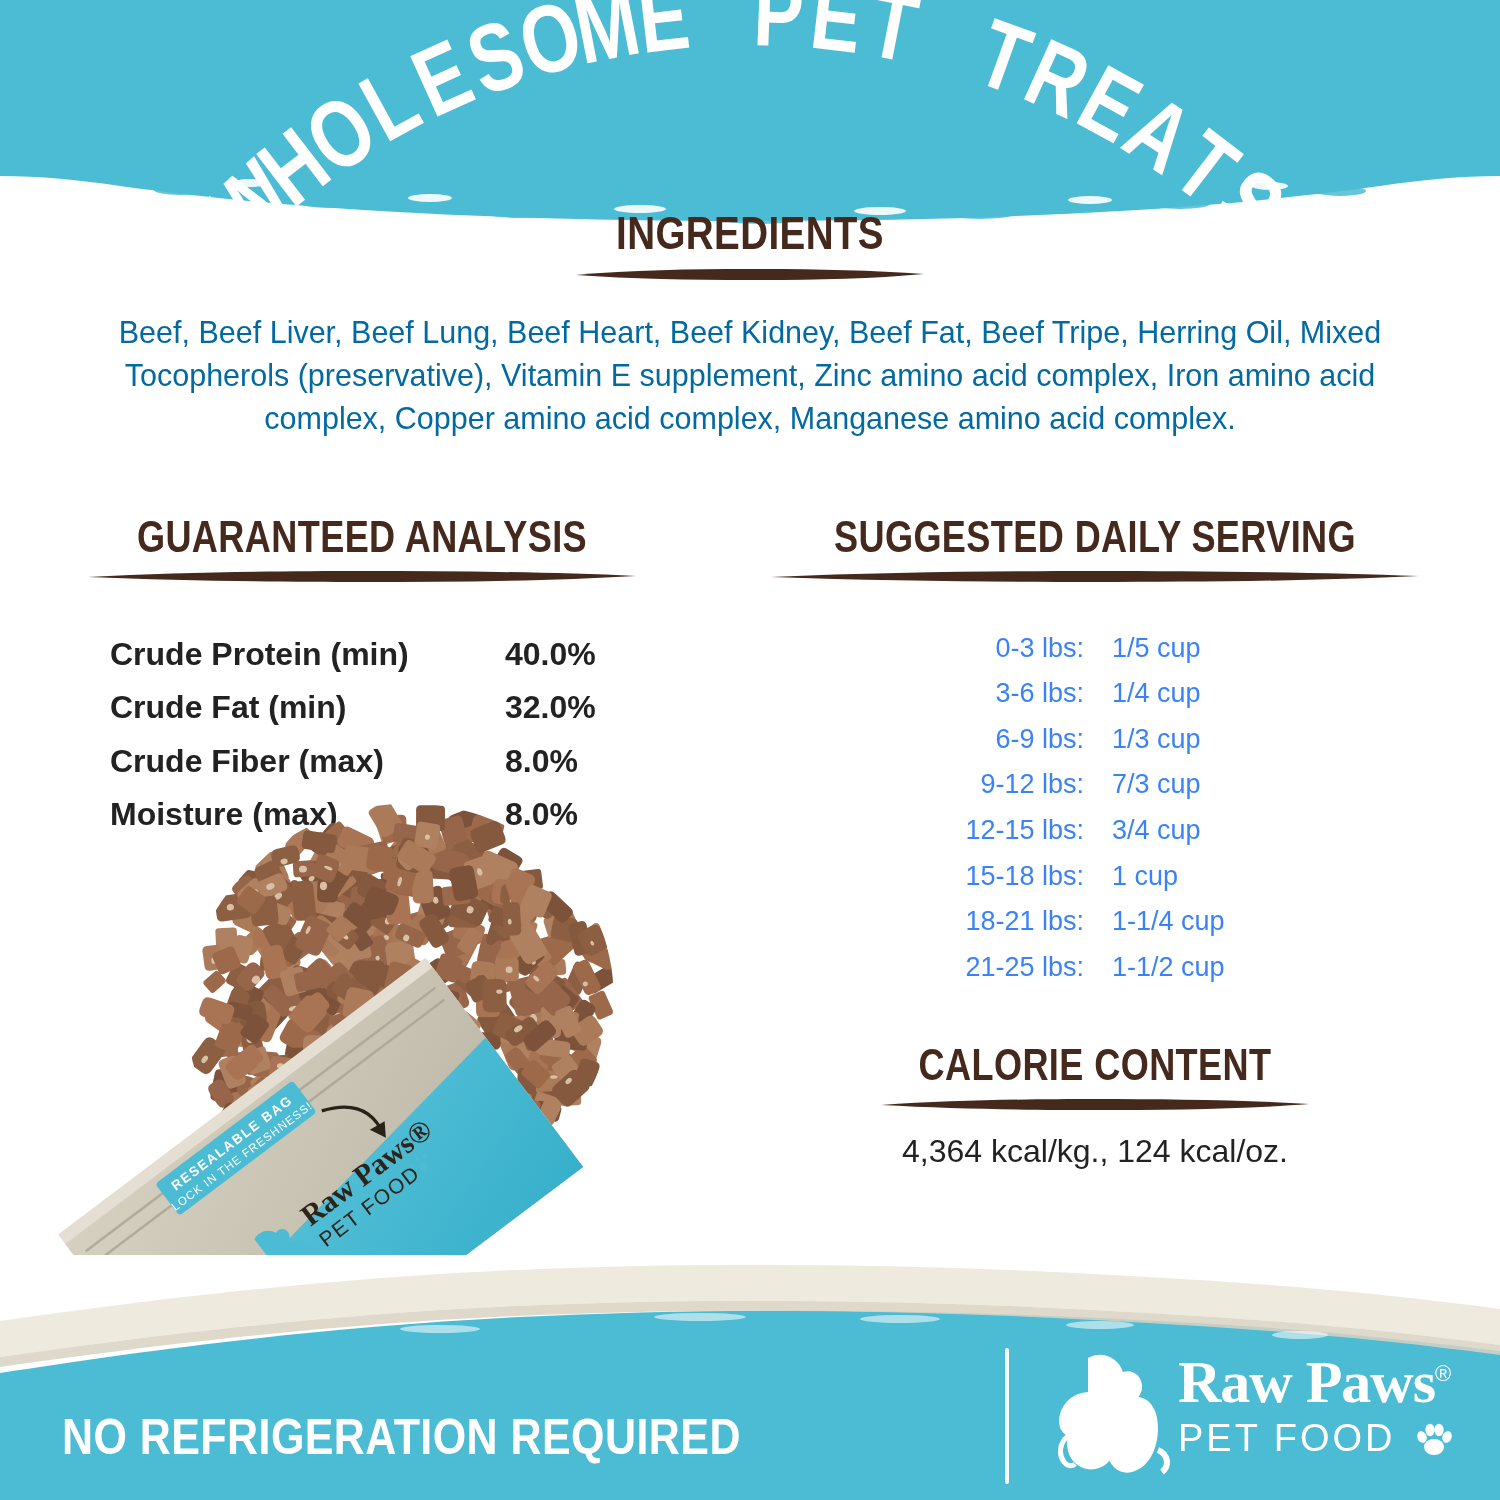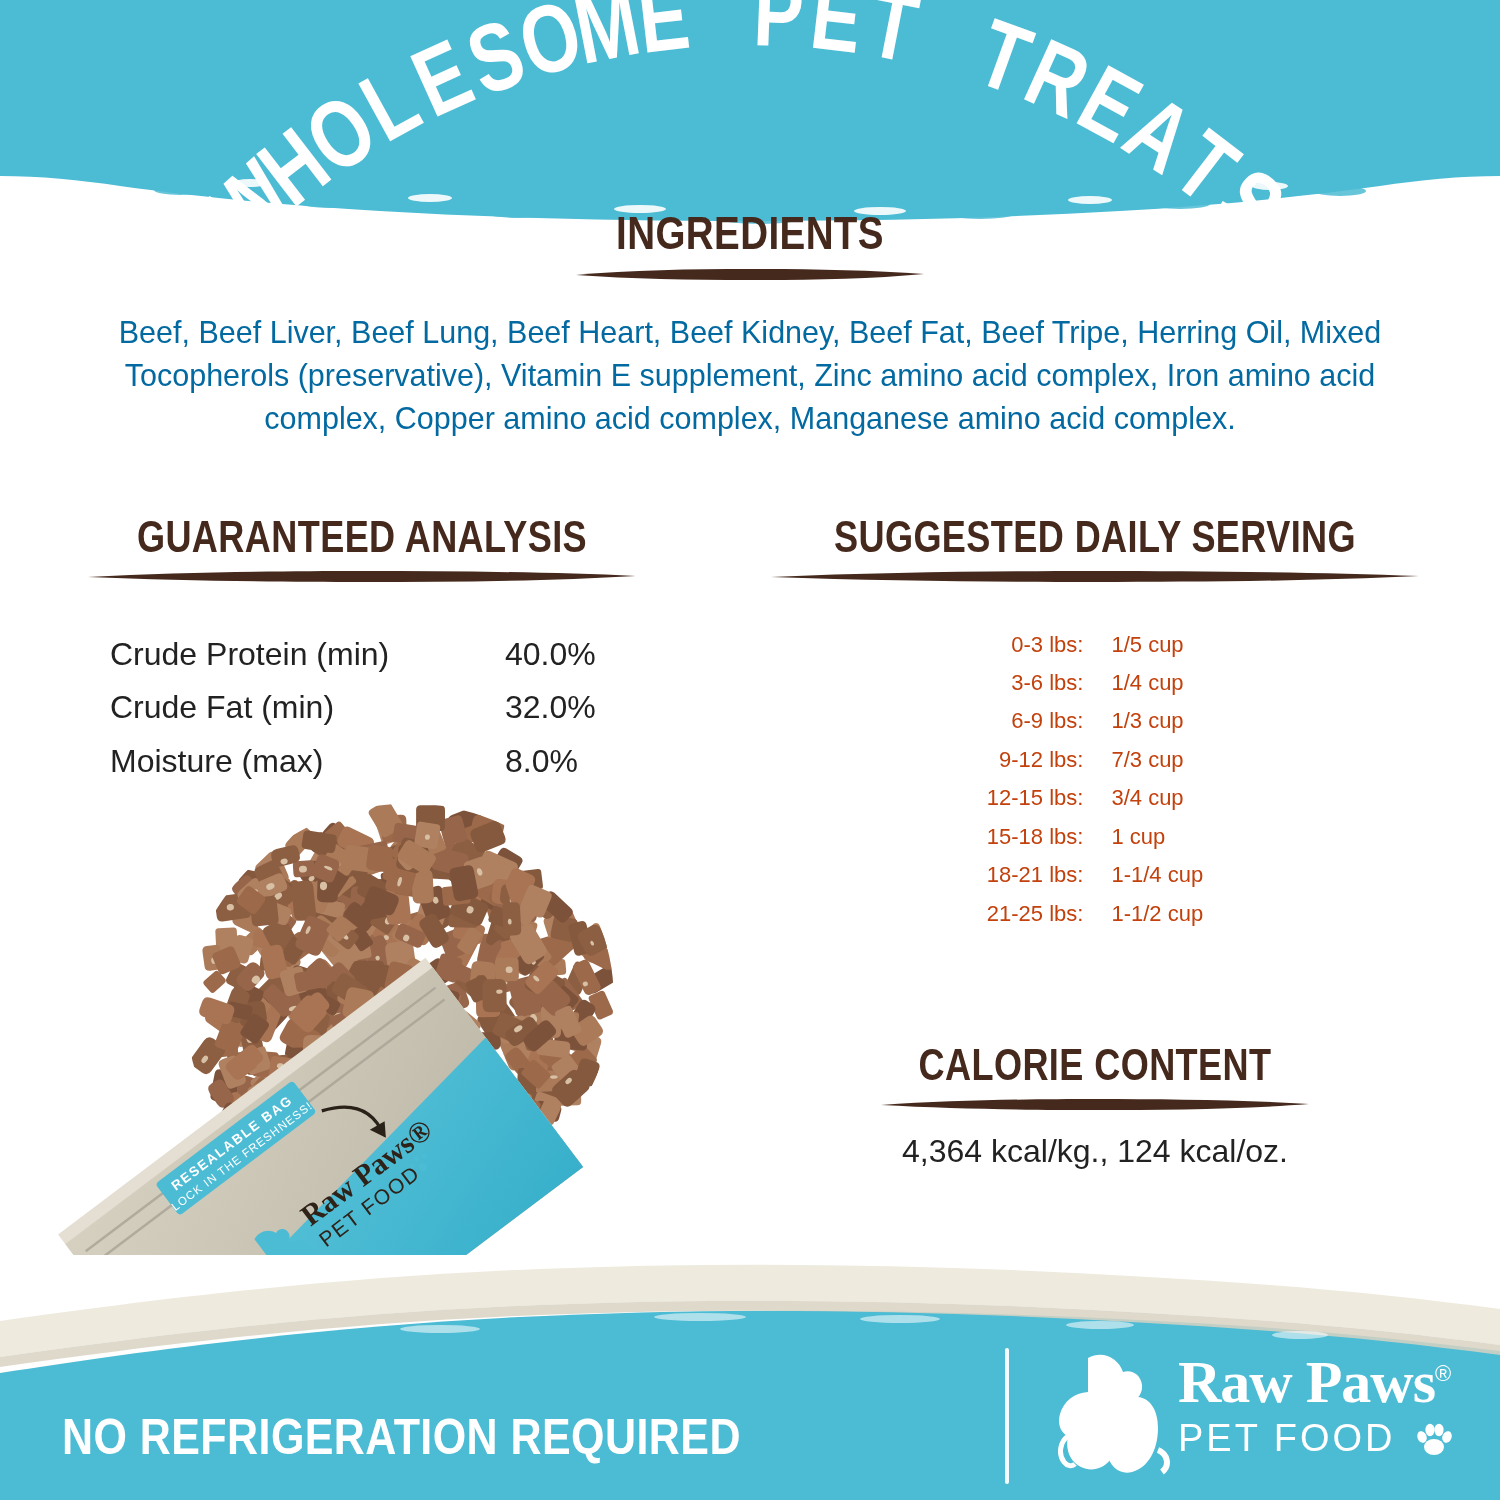--- a/index.html
+++ b/index.html
@@ -80,20 +80,21 @@
   #analysis-section {
     position: absolute;
     left: 62px; top: 512px;
     width: 600px;
   }
   #analysis-heading { font-size: 44px; }
   #analysis-table {
     margin-top: 45px;
     width: 100%;
     border-collapse: collapse;
+    font-weight: bold;
   }
   #analysis-table td {
     color: #222222;
     font-size: 32px;
     line-height: 1.42;
     padding: 4px 0;
     font-family: "Liberation Sans", sans-serif;
   }
   #analysis-table td.ga-label { text-align: left; padding-left: 48px; }
   #analysis-table td.ga-value { text-align: left; padding-left: 18px; width: 175px; }
@@ -103,22 +104,22 @@
     position: absolute;
     left: 745px; top: 512px;
     width: 700px;
   }
   #serving-heading { font-size: 44px; }
   #serving-table {
     margin: 42px auto 0 auto;
     border-collapse: collapse;
   }
   #serving-table td {
-    color: #c2410c;
-    font-size: 22px;
+    color: #3b82f6;
+    font-size: 27px;
     line-height: 1.43;
     padding: 3.5px 0;
     font-family: "Liberation Sans", sans-serif;
     white-space: nowrap;
   }
   #serving-table td.sv-weight { text-align: right; padding-right: 14px; }
   #serving-table td.sv-amount { text-align: left; padding-left: 14px; }
 
   
   #calorie-section {
@@ -276,20 +277,24 @@
     </svg>
     <table id="analysis-table">
       <tbody>
         <tr>
           <td class="ga-label">Crude Protein (min)</td>
           <td class="ga-value">40.0%</td>
         </tr>
         <tr>
           <td class="ga-label">Crude Fat (min)</td>
           <td class="ga-value">32.0%</td>
+        </tr>
+        <tr>
+          <td class="ga-label">Crude Fiber (max)</td>
+          <td class="ga-value">8.0%</td>
         </tr>
         <tr>
           <td class="ga-label">Moisture (max)</td>
           <td class="ga-value">8.0%</td>
         </tr>
       </tbody>
     </table>
   </section>
 
   <section id="serving-section">

